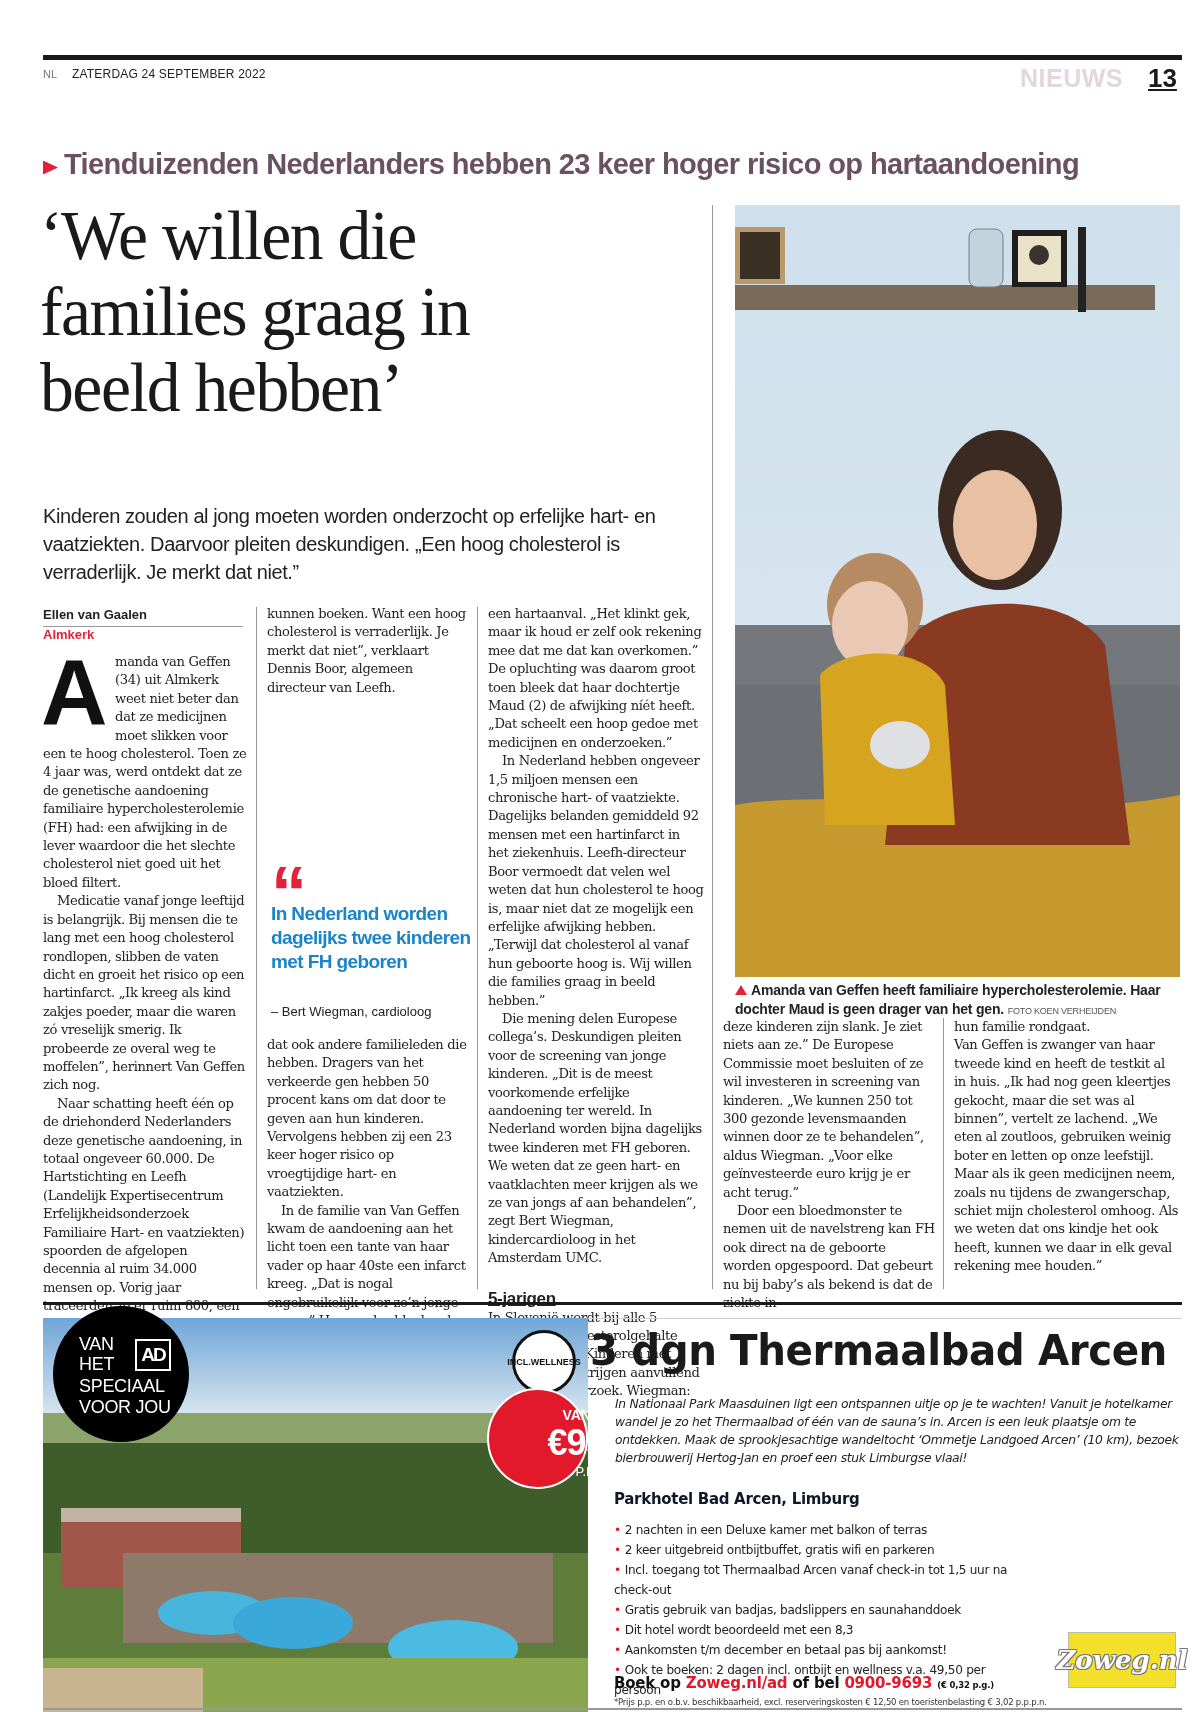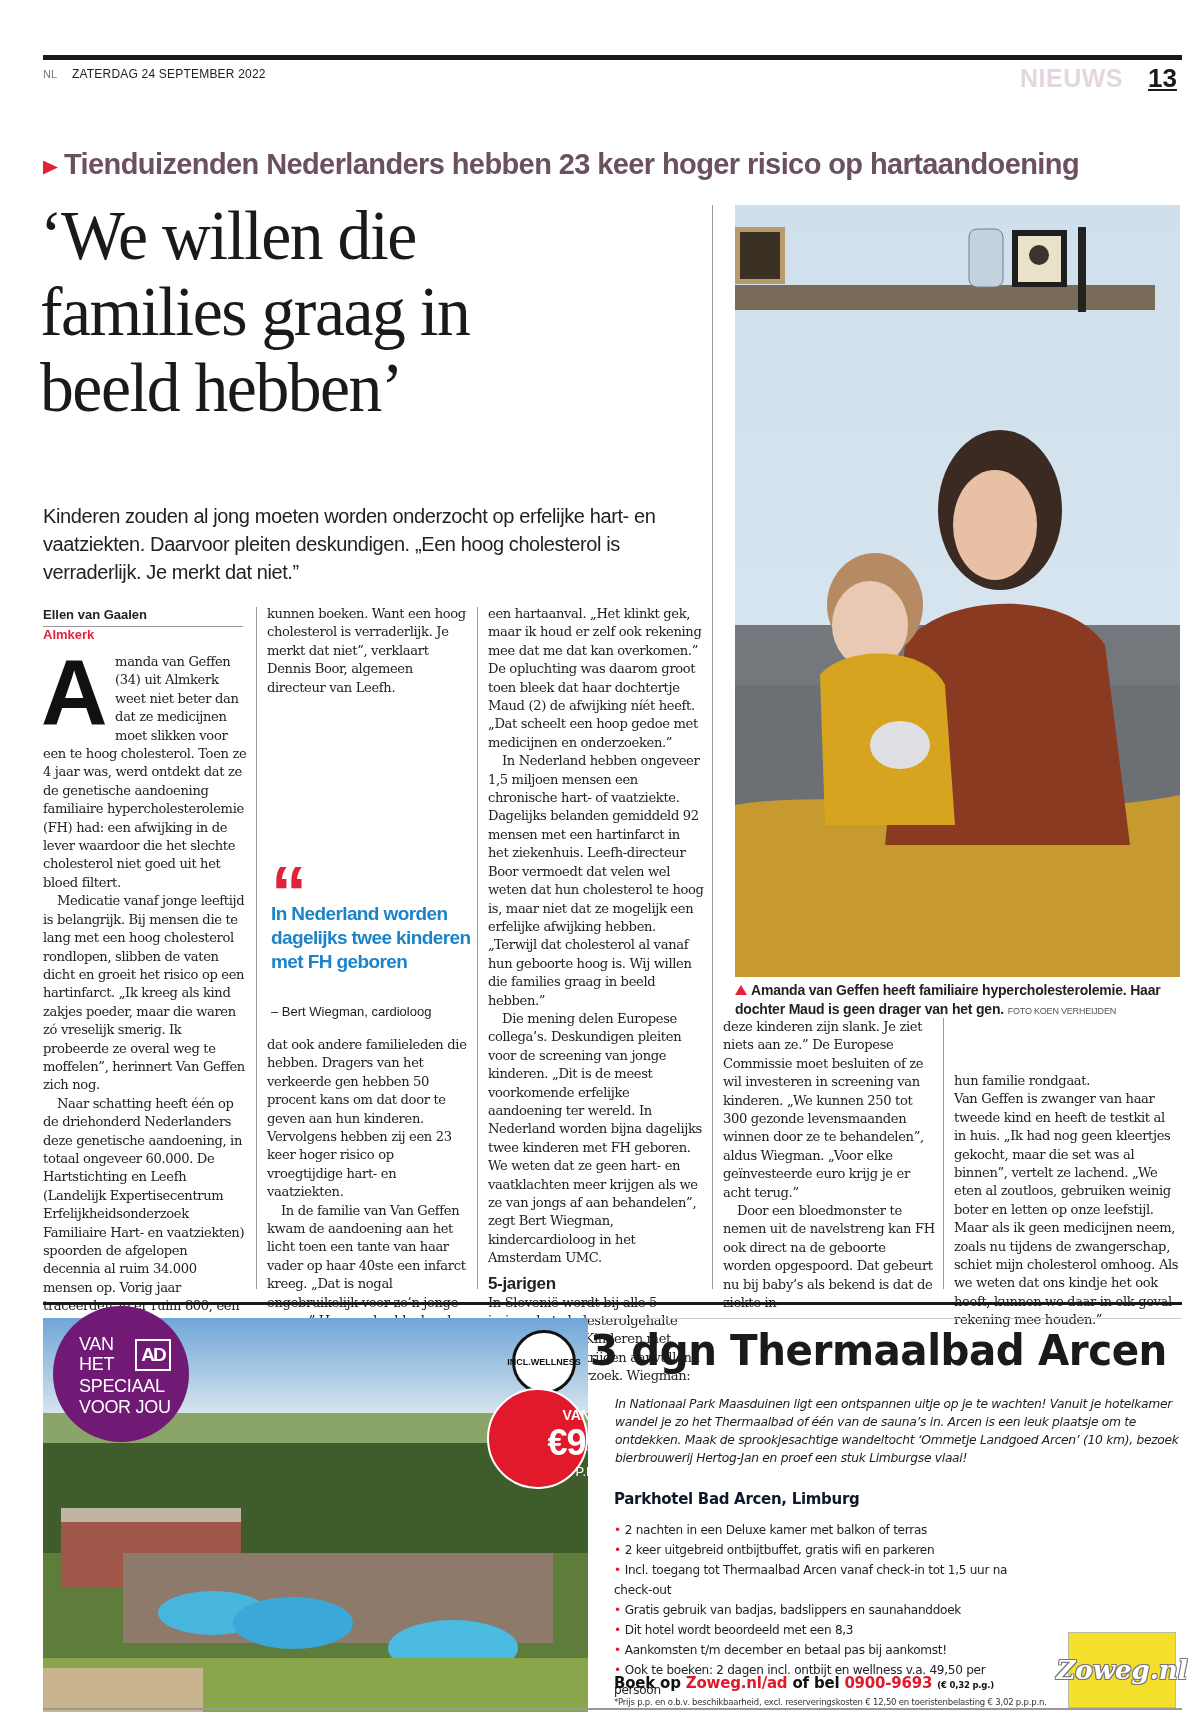--- a/index.html
+++ b/index.html
@@ -36,51 +36,51 @@
   .col p { text-indent: 14px; }
   .col p.noindent { text-indent: 0; }
   #dropcap { float: left; font: bold 92px/74px "Liberation Sans", sans-serif; color: #111; margin: 2px 8px 0 -2px; }
 
   
   #quote-mark { left: 271px; top: 862px; font: bold 72px/60px "Liberation Sans", sans-serif; color: #e2213b; }
   #quote-text { left: 271px; top: 902px; width: 200px; font: bold 19px/24px "Liberation Sans", sans-serif; color: #1b84c9; letter-spacing: -0.6px; }
   #quote-attrib { left: 271px; top: 1004px; font: 13px "Liberation Sans", sans-serif; color: #222; }
 
   
-  .subhead { font: bold 17px "Liberation Sans", sans-serif; color: #222; margin-top: 6px; }
+  .subhead { font: bold 17px "Liberation Sans", sans-serif; color: #222; margin-top: 21px; text-decoration: underline; }
 
   
   #photo { left: 735px; top: 205px; width: 445px; height: 772px; overflow: hidden; background: #c7dbe8; }
   #caption { left: 735px; top: 981px; width: 445px; font: bold 14px/19px "Liberation Sans", sans-serif; color: #222; letter-spacing: -0.2px; }
   #caption-icon { display: inline-block; width: 0; height: 0; border-left: 6px solid transparent; border-right: 6px solid transparent; border-bottom: 10px solid #e2213b; margin-right: 4px; }
   #photo-credit { font: 9px "Liberation Sans", sans-serif; color: #555; font-weight: normal; }
 
   
   #ad-rule { left: 43px; top: 1302px; width: 1139px; height: 3px; background: #1a1a1a; }
   #ad-rule2 { left: 43px; top: 1318px; width: 1139px; height: 1px; background: #ccc; }
   #ad-image { left: 43px; top: 1318px; width: 545px; height: 394px; overflow: hidden; background: #8fb7dc; }
-  #ad-badge { left: 53px; top: 1306px; width: 136px; height: 136px; border-radius: 50%; background: #701a75; color: #fff; }
+  #ad-badge { left: 53px; top: 1306px; width: 136px; height: 136px; border-radius: 50%; background: #000000; color: #fff; }
   #ad-badge .t { position: absolute; font: 18px/20px "Liberation Sans", sans-serif; letter-spacing: -0.3px; }
   #ad-logo { position: absolute; left: 82px; top: 33px; width: 36px; height: 32px; border: 2px solid #fff; font: bold 19px/28px "Liberation Sans", sans-serif; text-align: center; letter-spacing: -2px; }
   #wellness { left: 512px; top: 1330px; width: 64px; height: 64px; border-radius: 50%; background: #fff; border: 3px solid #111; display: flex; align-items: center; justify-content: center; font: bold 9px/12px "Liberation Sans", sans-serif; color: #111; }
   #price-badge { left: 487px; top: 1388px; width: 101px; height: 101px; border-radius: 50%; background: #e2192b; border: 2px solid #fff; color: #fff; text-align: center; }
   #price-vanaf { position: absolute; top: 17px; width: 100%; font: bold 14px "Liberation Sans", sans-serif; }
   #price-amount { position: absolute; top: 32px; width: 100%; font: bold 36px "Liberation Sans", sans-serif; letter-spacing: -1px; }
   #price-pp { position: absolute; top: 74px; width: 100%; font: 13px "Liberation Sans", sans-serif; }
 
   #ad-title { left: 590px; top: 1325px; font: bold 43px "DejaVu Sans", sans-serif; color: #1a1a1a; letter-spacing: -0.5px; white-space: nowrap; transform: scaleX(0.94); transform-origin: left; }
   #ad-desc { left: 615px; top: 1395px; width: 565px; font: italic 12.3px/18px "DejaVu Sans", sans-serif; color: #222; letter-spacing: -0.3px; }
   #ad-hotel { left: 614px; top: 1490px; font: bold 15px "DejaVu Sans", sans-serif; color: #0f172a; letter-spacing: -0.3px; }
   #ad-features { left: 614px; top: 1520px; width: 420px; list-style: none; font: 12.6px/20px "DejaVu Sans", sans-serif; color: #222; letter-spacing: -0.3px; transform: scaleX(0.96); transform-origin: left; }
   #ad-features li::before { content: "•"; color: #e2192b; margin-right: 4px; }
   #ad-cta { left: 614px; top: 1674px; font: bold 15px "DejaVu Sans", sans-serif; color: #111; white-space: nowrap; letter-spacing: -0.2px; }
   #ad-cta .red { color: #e2192b; }
   #ad-cta .small { font-size: 8.5px; }
   #ad-fine { left: 614px; top: 1697px; font: 8.5px "DejaVu Sans", sans-serif; color: #333; white-space: nowrap; letter-spacing: -0.2px; }
-  #zoweg-logo { left: 1068px; top: 1632px; width: 108px; height: 76px; background: #f4df2a; border: 1px solid #bba; display: flex; align-items: center; justify-content: center; font: italic bold 26px "DejaVu Serif", serif; color: #fff; text-shadow: 1px 1px 0 #777, -1px -1px 0 #777, 1px -1px 0 #777, -1px 1px 0 #777; }
+  #zoweg-logo { left: 1068px; top: 1632px; width: 108px; height: 56px; background: #f4df2a; border: 1px solid #bba; display: flex; align-items: center; justify-content: center; font: italic bold 26px "DejaVu Serif", serif; color: #fff; text-shadow: 1px 1px 0 #777, -1px -1px 0 #777, 1px -1px 0 #777, -1px 1px 0 #777; }
   #bottom-rule { left: 43px; top: 1708px; width: 1139px; height: 2px; background: #999; }
 </style>
 </head>
 <body>
 
 <div class="abs" id="top-rule"></div>
 <div class="abs" id="edition">NL</div>
 <div class="abs" id="date">ZATERDAG 24 SEPTEMBER 2022</div>
 <div class="abs" id="section">NIEUWS</div>
 <div class="abs" id="page-num">13</div>
@@ -172,21 +172,21 @@
 <div class="abs" id="caption">
   <span id="caption-icon"></span><span>Amanda van Geffen heeft familiaire hypercholesterolemie. Haar dochter Maud is geen drager van het gen.</span>
   <span id="photo-credit">FOTO KOEN VERHEIJDEN</span>
 </div>
 
 <div class="abs col" style="left:723px; top:1018px; width:212px;">
   <p class="noindent">deze kinderen zijn slank. Je ziet niets aan ze.” De Europese Commissie moet besluiten of ze wil investeren in screening van kinderen. „We kunnen 250 tot 300 gezonde levensmaanden winnen door ze te behandelen”, aldus Wiegman. „Voor elke geïnvesteerde euro krijg je er acht terug.”</p>
   <p>Door een bloedmonster te nemen uit de navelstreng kan FH ook direct na de geboorte worden opgespoord. Dat gebeurt nu bij baby’s als bekend is dat de ziekte in</p>
 </div>
 
-<div class="abs col" style="left:954px; top:1072px; width:226px;">
+<div class="abs col" style="left:954px; top:1018px; width:226px;">
   <p class="noindent">hun familie rondgaat.</p>
   <p class="noindent">Van Geffen is zwanger van haar tweede kind en heeft de testkit al in huis. „Ik had nog geen kleertjes gekocht, maar die set was al binnen”, vertelt ze lachend. „We eten al zoutloos, gebruiken weinig boter en letten op onze leefstijl. Maar als ik geen medicijnen neem, zoals nu tijdens de zwangerschap, schiet mijn cholesterol omhoog. Als we weten dat ons kindje het ook heeft, kunnen we daar in elk geval rekening mee houden.”</p>
 </div>
 
 <div class="abs" id="ad-rule"></div>
 <div class="abs" id="ad-rule2"></div>
 
 <div class="abs" id="ad-image">
   <svg width="545" height="394" viewBox="0 0 545 394">
     <defs>

